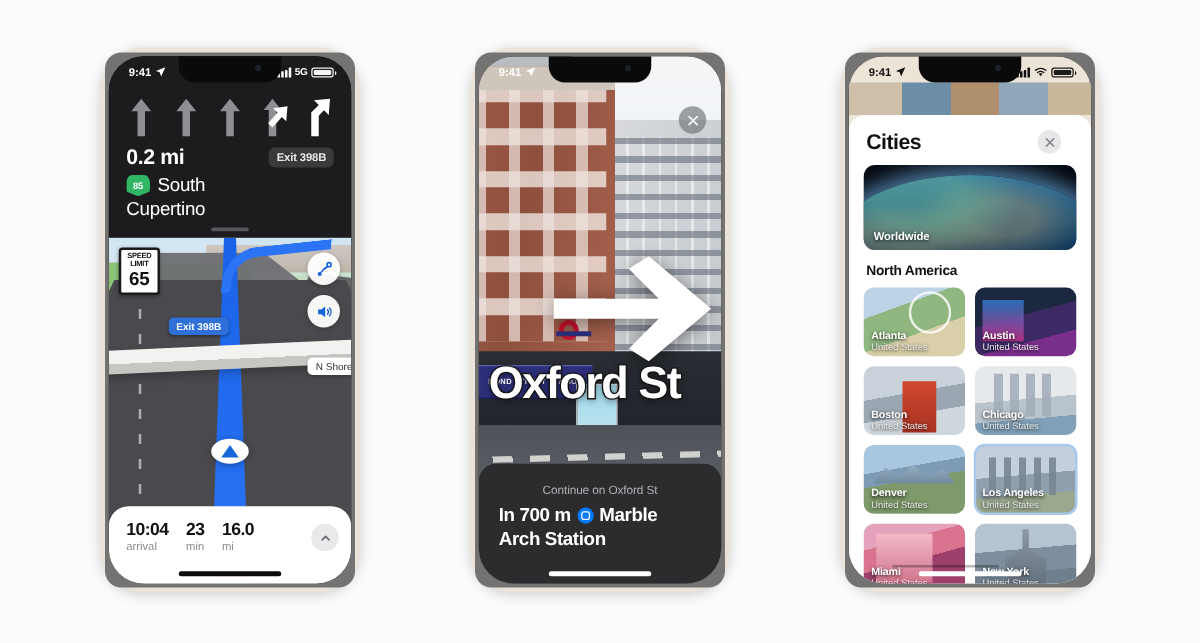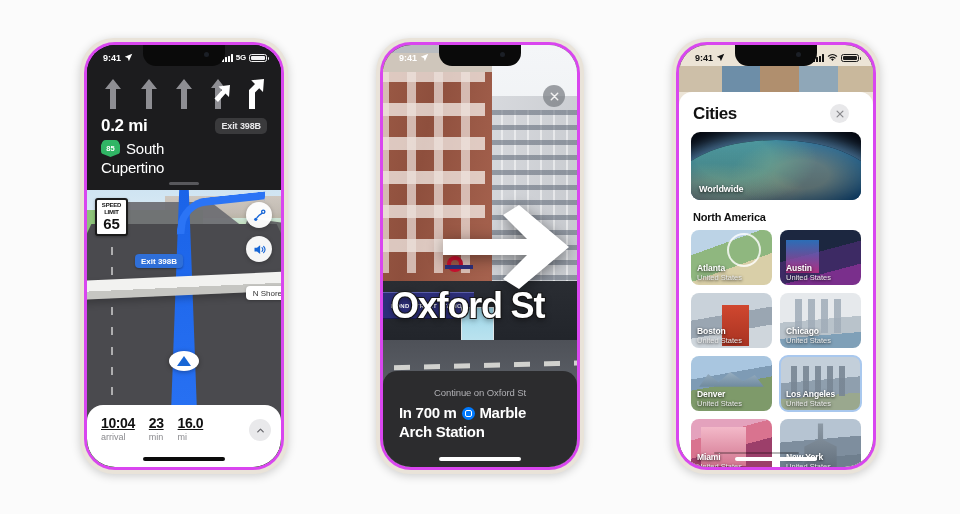--- a/index.html
+++ b/index.html
@@ -16,22 +16,22 @@
     position: absolute;
     width: 208px; height: 436px;
     border-radius: 34px;
     background: #e9e3d9;
     padding: 4px;
     box-shadow: 0 2px 10px rgba(0,0,0,0.18);
   }
   .phone-inner {
     position: relative;
     width: 100%; height: 100%;
-    border-radius: 31px;
-    background: #d946ef;
+    border-radius: 13px;
+    background: #737373;
     padding: 3px;
   }
   .screen {
     position: relative;
     width: 100%; height: 100%;
     border-radius: 28px;
     overflow: hidden;
     background: #000;
   }
   .notch {
@@ -221,21 +221,21 @@
   .puck i {
     width:0;height:0;border-left:7px solid transparent;border-right:7px solid transparent;
     border-bottom:10px solid #1766d6; display:block;
   }
   .trip-bar {
     position:absolute; bottom:0; left:0; right:0; height:62px;
     background:#fff; border-radius:16px 16px 28px 28px; z-index:30;
     display:flex; align-items:flex-start; padding: 10px 12px 0 14px;
   }
   .trip-stat { margin-right:14px; }
-  .trip-stat .v { font-size:14px; font-weight:bold; color:#111; letter-spacing:-.4px;text-decoration:underline; }
+  .trip-stat .v { font-size:14px; font-weight:bold; color:#111; letter-spacing:-.4px; }
   .trip-stat .k { font-size:9px; color:#8a8a8e; margin-top:1px; }
   .chev-btn {
     position:absolute; right:10px; top:14px; width:22px; height:22px; border-radius:50%;
     background:#e9e9eb; display:flex; align-items:center; justify-content:center;
   }
   .home-ind {
     position:absolute; bottom:6px; left:50%; transform:translateX(-50%);
     width:82px; height:4px; border-radius:3px; z-index:36;
   }
   .home-dark { background:#0b0b0b; }

